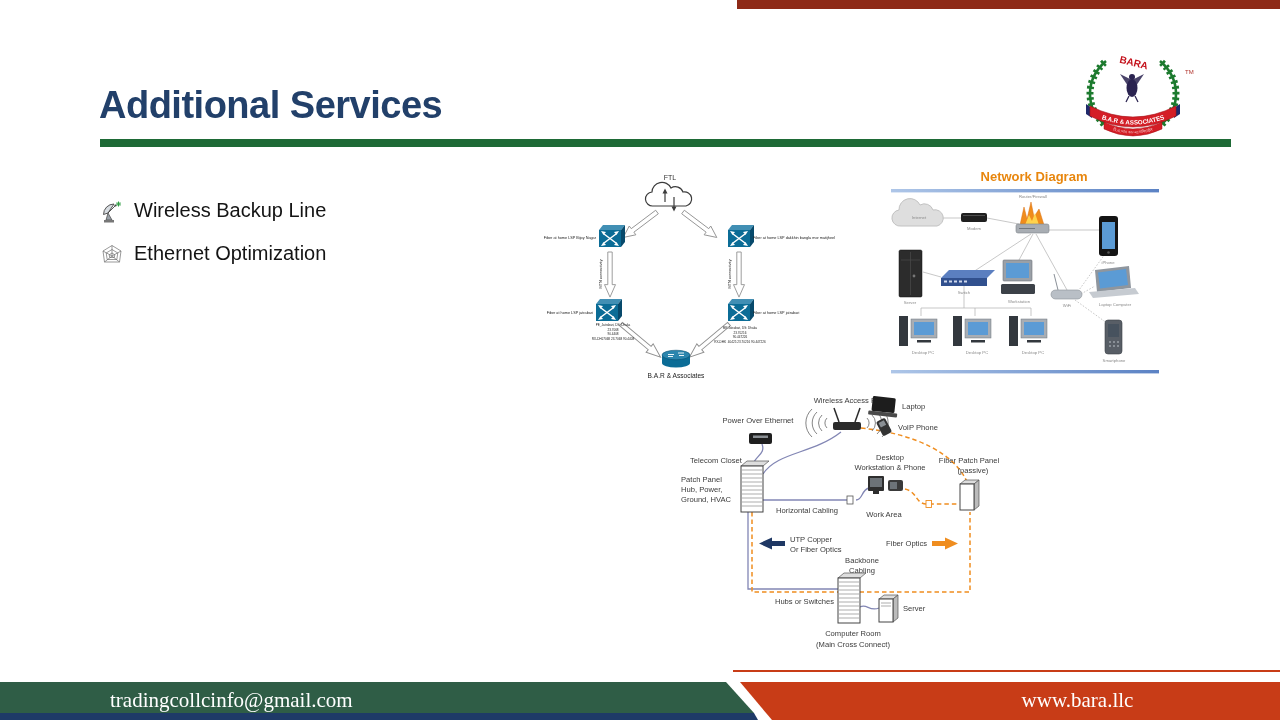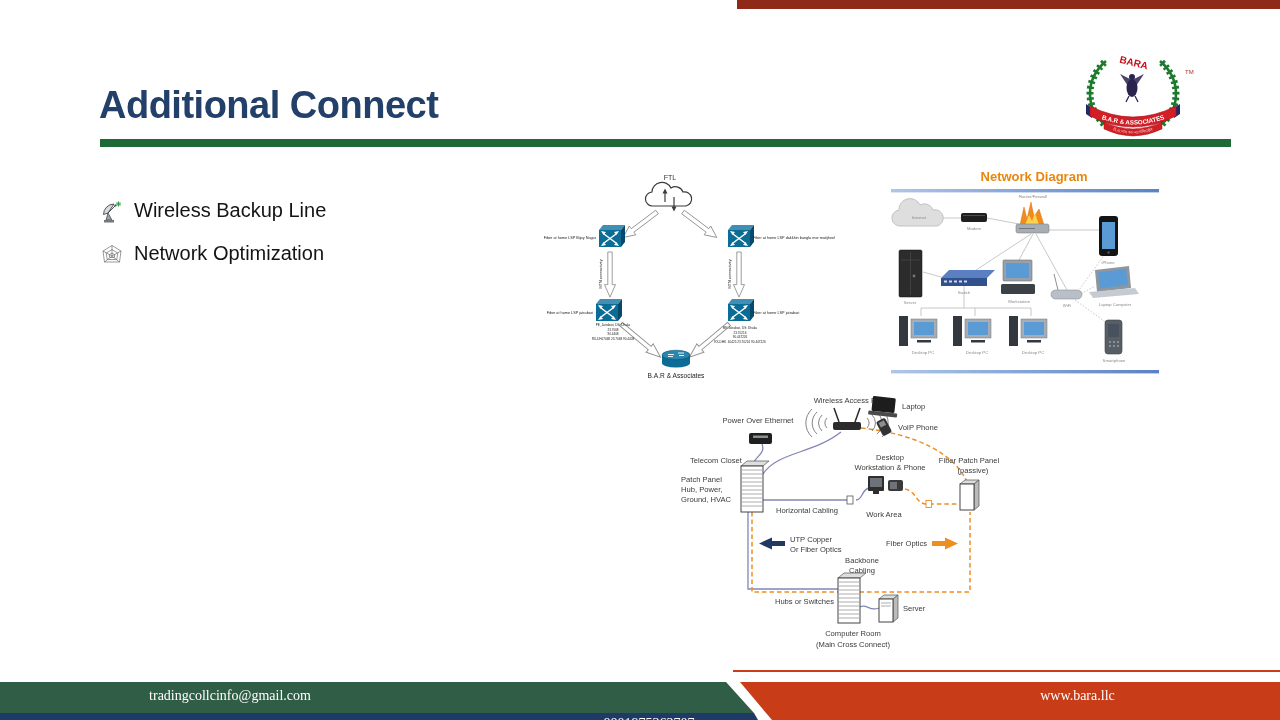--- a/index.html
+++ b/index.html
@@ -22,38 +22,38 @@
   .svc-icon{width:26px;height:26px;flex:0 0 26px;}
 
   
   .footer-redline{left:733px;top:670px;width:547px;height:2px;background:#c83c17;}
   .footer-green{left:0;top:682px;width:770px;height:31px;background:#2f5d46;
                 clip-path:polygon(0 0,726px 0,754px 100%,0 100%);}
   .footer-navy{left:0;top:713px;width:770px;height:7px;background:#1e3a67;
                clip-path:polygon(0 0,754px 0,758px 100%,0 100%);}
   .footer-red{left:0;top:682px;width:1280px;height:38px;background:#c83c17;
               clip-path:polygon(740px 0,100% 0,100% 100%,772px 100%);}
-  .footer-text{color:#ffffff;font-family:"Liberation Serif","DejaVu Serif",serif;font-size:14px;top:688px;}
+  .footer-text{color:#ffffff;font-family:"Liberation Serif","DejaVu Serif",serif;font-size:21px;top:688px;}
   .footer-email{left:110px;width:240px;text-align:center;}
   .footer-phone{left:565px;width:160px;text-align:center;margin-top:28px;}
   .footer-site{left:990px;width:175px;text-align:center;}
 
   .diag-label{fill:#8a8a8a;font-size:4.2px;}
   .cab-label{fill:#3a3a3a;font-size:7.6px;}
   .isp-label{fill:#222222;font-size:3.8px;}
   .isp-detail{fill:#222222;font-size:3.1px;}
 </style>
 </head>
 <body>
 
 <div class="slide">
 
   <div class="abs top-strip"></div>
 
-  <div class="abs page-title">Additional Connect</div>
+  <div class="abs page-title">Additional Services</div>
   <div class="abs title-rule"></div>
 
   <div class="abs" style="left:1072px;top:44px;width:122px;height:98px;">
     <svg width="122" height="98" viewBox="0 0 122 98">
       <defs>
         <path id="ribbonPath" d="M20 71 Q 61 90 102 71"></path>
         <path id="ribbonPath2" d="M34 84 Q 61 95 88 84"></path>
       </defs>
 
       <g>
@@ -118,21 +118,21 @@
           <polygon points="13,3.5 22,9 20.5,20 5.5,20 4,9"></polygon>
           <polygon points="13,7.5 18.8,11 17.8,17.5 8.2,17.5 7.2,11"></polygon>
           <polygon points="13,11 15.8,12.8 15.3,15.5 10.7,15.5 10.2,12.8"></polygon>
           <line x1="13" y1="3.5" x2="13" y2="14"></line>
             <line x1="22" y1="9" x2="13" y2="14"></line>
           <line x1="20.5" y1="20" x2="13" y2="14"></line>
             <line x1="5.5" y1="20" x2="13" y2="14"></line>
           <line x1="4" y1="9" x2="13" y2="14"></line>
         </g>
       </svg>
-      <span class="service-label">Network Optimization</span>
+      <span class="service-label">Ethernet Optimization</span>
     </div>
 
   </div>
 
   <div class="abs" style="left:543px;top:172px;width:290px;height:215px;">
     <svg width="290" height="215" viewBox="0 0 290 215">
       <defs>
         <g id="blkarrow">
           <polygon points="0,-2.2 34,-2.2 34,-5.5 47,0 34,5.5 34,2.2 0,2.2" fill="#ffffff" stroke="#8f8f8f" stroke-width="0.9"></polygon>
         </g>

